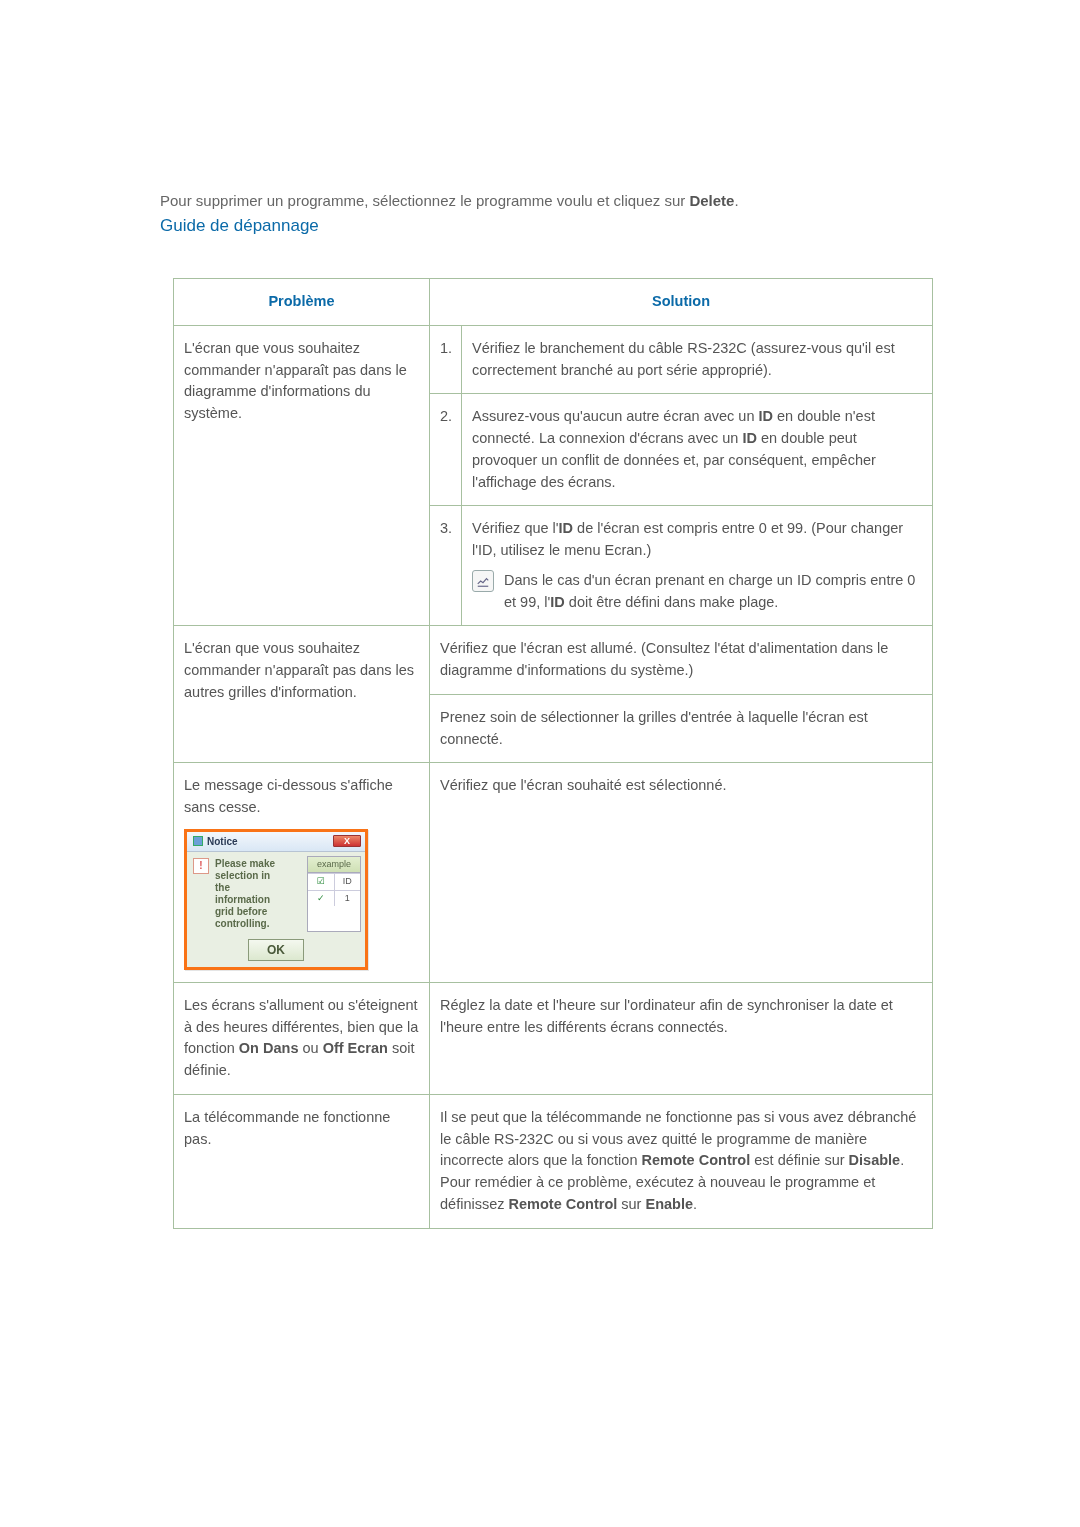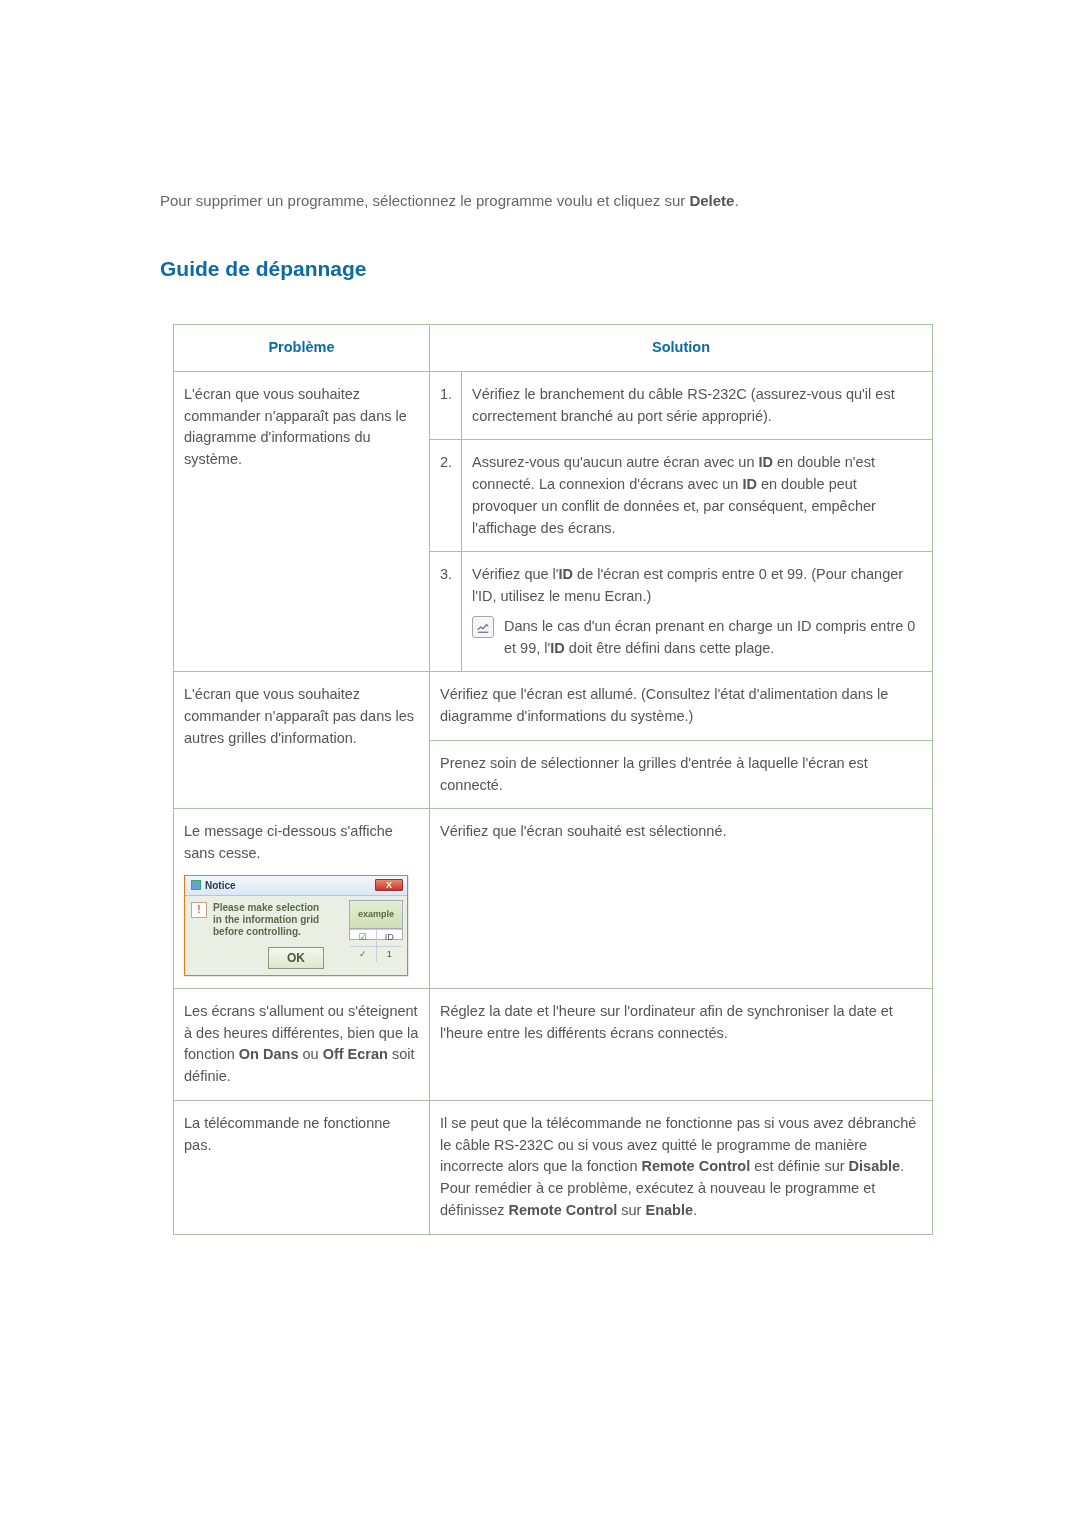--- a/index.html
+++ b/index.html
@@ -16,27 +16,26 @@
     width: 1080px;
     padding: 190px 160px 100px 160px;
   }
   .subheading {
     font-weight: bold;
     color: #888;
     margin-bottom: 14px;
   }
   .para {
     color: #666;
-    margin-bottom: 40px;
   }
   .bold-inline { font-weight: bold; color: #555; }
   .section-title {
     color: #0b6aa8;
-    font-weight: bold;
-    font-size: 21px;
+    font-weight: normal;
+    font-size: 17px;
     margin-bottom: 40px;
   }
   table.trouble {
     border-collapse: collapse;
     width: 100%;
     table-layout: fixed;
     margin-left: 13px;
   }
   table.trouble th, table.trouble td {
     border: 1px solid #a7c0a0;
@@ -62,22 +61,22 @@
     border: 1px solid #9aa; border-radius: 3px;
     display: flex; align-items: center; justify-content: center;
     color: #667;
     background: #f6f6f6;
   }
   .note-icon svg { width: 14px; height: 14px; }
   .note-text { flex: 1; }
 
   
   .dialog {
-    width: 224px;
-    border: 1px solid #f97316;
+    width: 184px;
+    border: 3px solid #f97316;
     background: #e9efe3;
     font-size: 10px;
     margin-top: 10px;
     box-shadow: 1px 1px 0 rgba(0,0,0,0.1);
   }
   .dlg-title {
     display: flex; align-items: center; justify-content: space-between;
     background: linear-gradient(#f3f7fb, #d9e7f5);
     padding: 2px 4px 2px 6px;
     border-bottom: 1px solid #b7c4d3;
@@ -103,21 +102,21 @@
     border:1px solid #d98; background:#fff;
     display:flex; align-items:center; justify-content:center;
     color:#d55; font-weight:bold;
   }
   .dlg-msg { flex:1; color:#5a6a4a; font-weight:bold; line-height:1.2; padding-right: 73px; }
   .dlg-example {
     position:absolute; right:4px; top:4px; bottom:4px; width:54px;
     border:1px solid #aab; background:#fff; font-size:9px;
     display:flex; flex-direction:column;
   }
-  .dlg-ex-head { background: linear-gradient(#e3efd0,#cfe0b5); text-align:center; color:#5a6a4a; font-weight:bold; padding:7px; border-bottom:1px solid #aab;}
+  .dlg-ex-head { background: linear-gradient(#e3efd0,#cfe0b5); text-align:center; color:#5a6a4a; font-weight:normal; padding:1px; border-bottom:1px solid #aab;}
   .dlg-ex-row { display:flex; border-top:1px solid #ccd; }
   .dlg-ex-row span { flex:1; text-align:center; padding:1px; }
   .dlg-ex-row span:first-child { border-right:1px solid #ccd; }
   .chk { color:#2a8a3a; }
   .dlg-foot { text-align:center; padding:3px 6px 6px; }
   .dlg-ok {
     display:inline-block; min-width:56px; text-align:center;
     border:1px solid #8a9a7a; background: linear-gradient(#f4f8ef,#dce8cf);
     color:#4a5a3a; font-weight:bold; padding:1px 8px; font-size:12px;
   }
@@ -164,21 +163,21 @@
         <td>
           <span>Vérifiez que l'</span><span class="bold-inline">ID</span><span> de l'écran est compris entre 0 et 99. (Pour changer l'ID, utilisez le menu Ecran.)</span>
           <div class="note-row">
             <div class="note-icon">
               <svg viewBox="0 0 24 24">
                   <path d="M3 17l5-5 4 3 6-7 3 3" fill="none" stroke="#668" stroke-width="2"></path>
                   <path d="M3 21h18" stroke="#668" stroke-width="2"></path>
                 </svg>
             </div>
             <div class="note-text">
-              <span>Dans le cas d'un écran prenant en charge un ID compris entre 0 et 99, l'</span><span class="bold-inline">ID</span><span> doit être défini dans cette plage.</span>
+              <span>Dans le cas d'un écran prenant en charge un ID compris entre 0 et 99, l'</span><span class="bold-inline">ID</span><span> doit être défini dans make plage.</span>
             </div>
           </div>
         </td>
       </tr>
 
       <tr>
         <td rowspan="2">L'écran que vous souhaitez commander n'apparaît pas dans les autres grilles d'information.</td>
         <td colspan="2">Vérifiez que l'écran est allumé. (Consultez l'état d'alimentation dans le diagramme d'informations du système.)</td>
       </tr>
       <tr>

